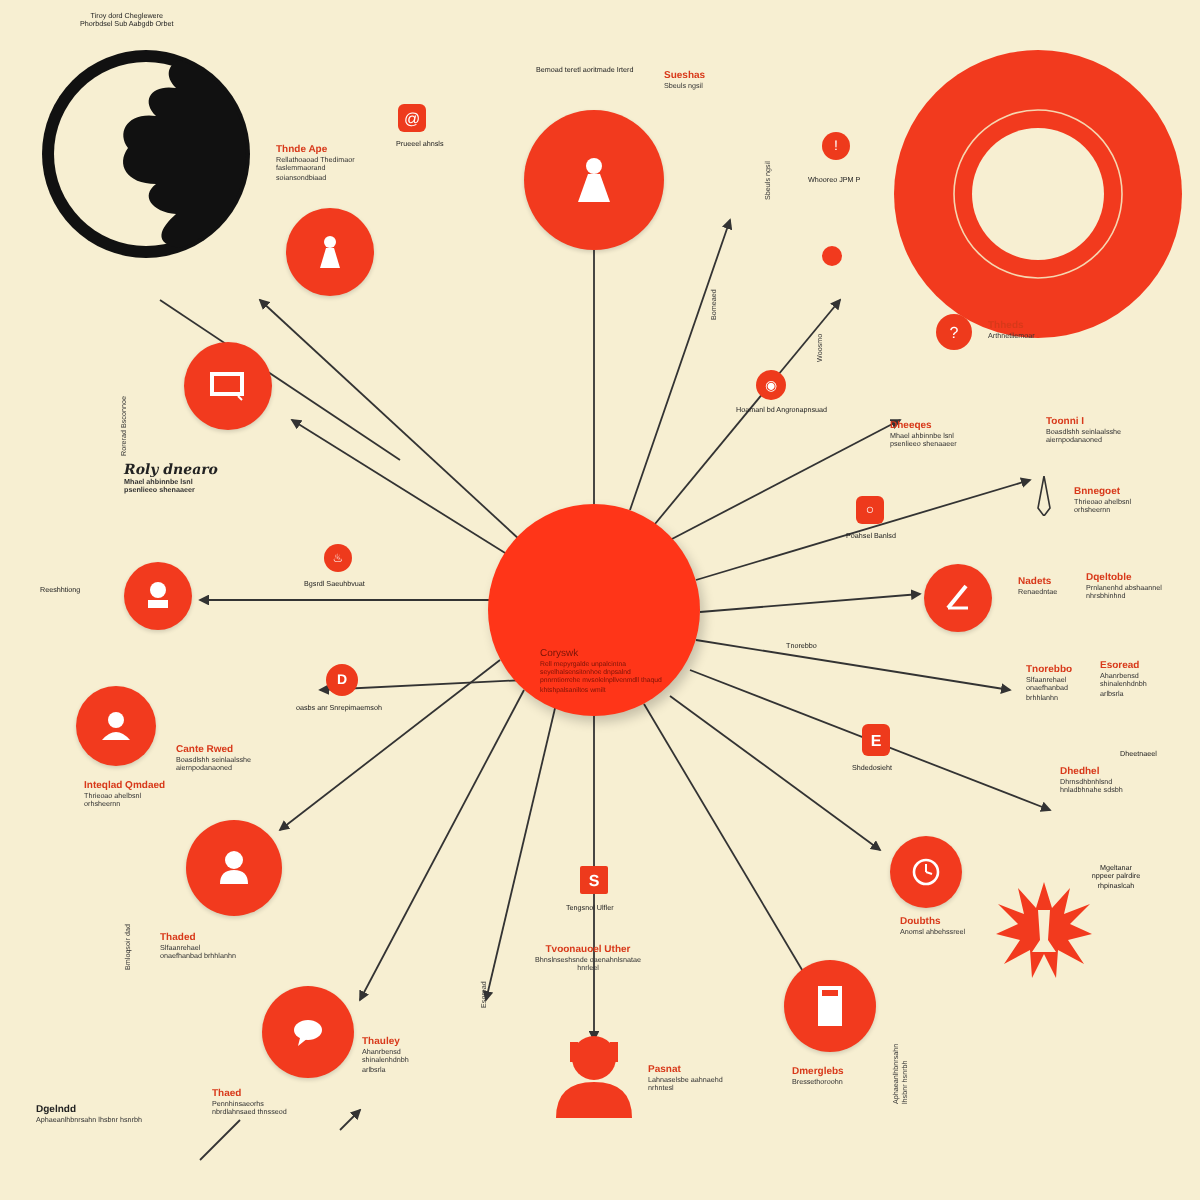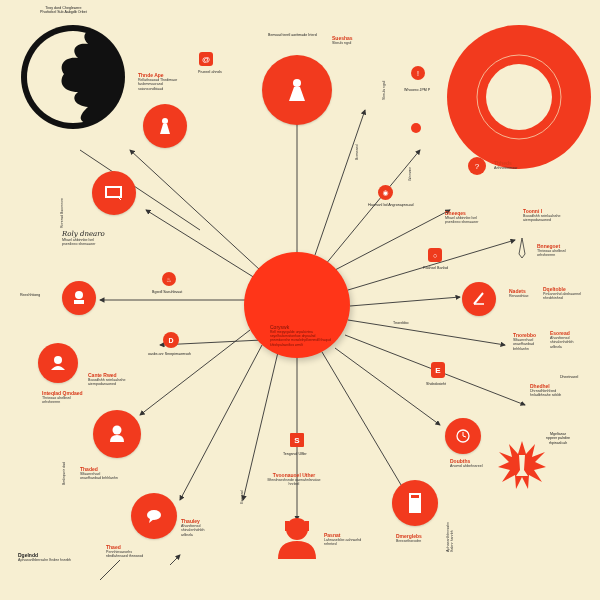--- a/index.html
+++ b/index.html
@@ -116,21 +116,21 @@
 </div>
 
 <div class="node" style="left:92px;top:171px;width:44px;height:44px;">
   <svg width="20" height="16" viewBox="0 0 20 16">
       <rect x="1" y="1" width="17" height="12" fill="#fff"></rect>
       <rect x="3" y="3" width="13" height="8" fill="#f23a1e"></rect>
       <line x1="15" y1="13" x2="17" y2="15" stroke="#fff"></line>
     </svg>
 </div>
 <div class="abs vert" style="left:60px;top:178px;height:50px;">Rorerad Bsconnoe</div>
-<div class="abs" style="left:62px;top:230px;">
+<div class="abs" style="left:62px;top:230px;font-weight:bold;">
   <div style="font-family:'DejaVu Serif',serif;font-size:7px;color:#222;font-style:italic;">Roly dnearo</div>
   <div class="body" style="width:45px;">Mhael ahbinnbe lsnl psenlieeo shenaaeer</div>
 </div>
 
 <div class="node" style="left:62px;top:281px;width:34px;height:34px;">
   <svg width="14" height="16" viewBox="0 0 14 16">
       <circle cx="7" cy="5" r="4" fill="#fff"></circle>
       <rect x="2" y="10" width="10" height="4" fill="#fff"></rect>
     </svg>
 </div>

